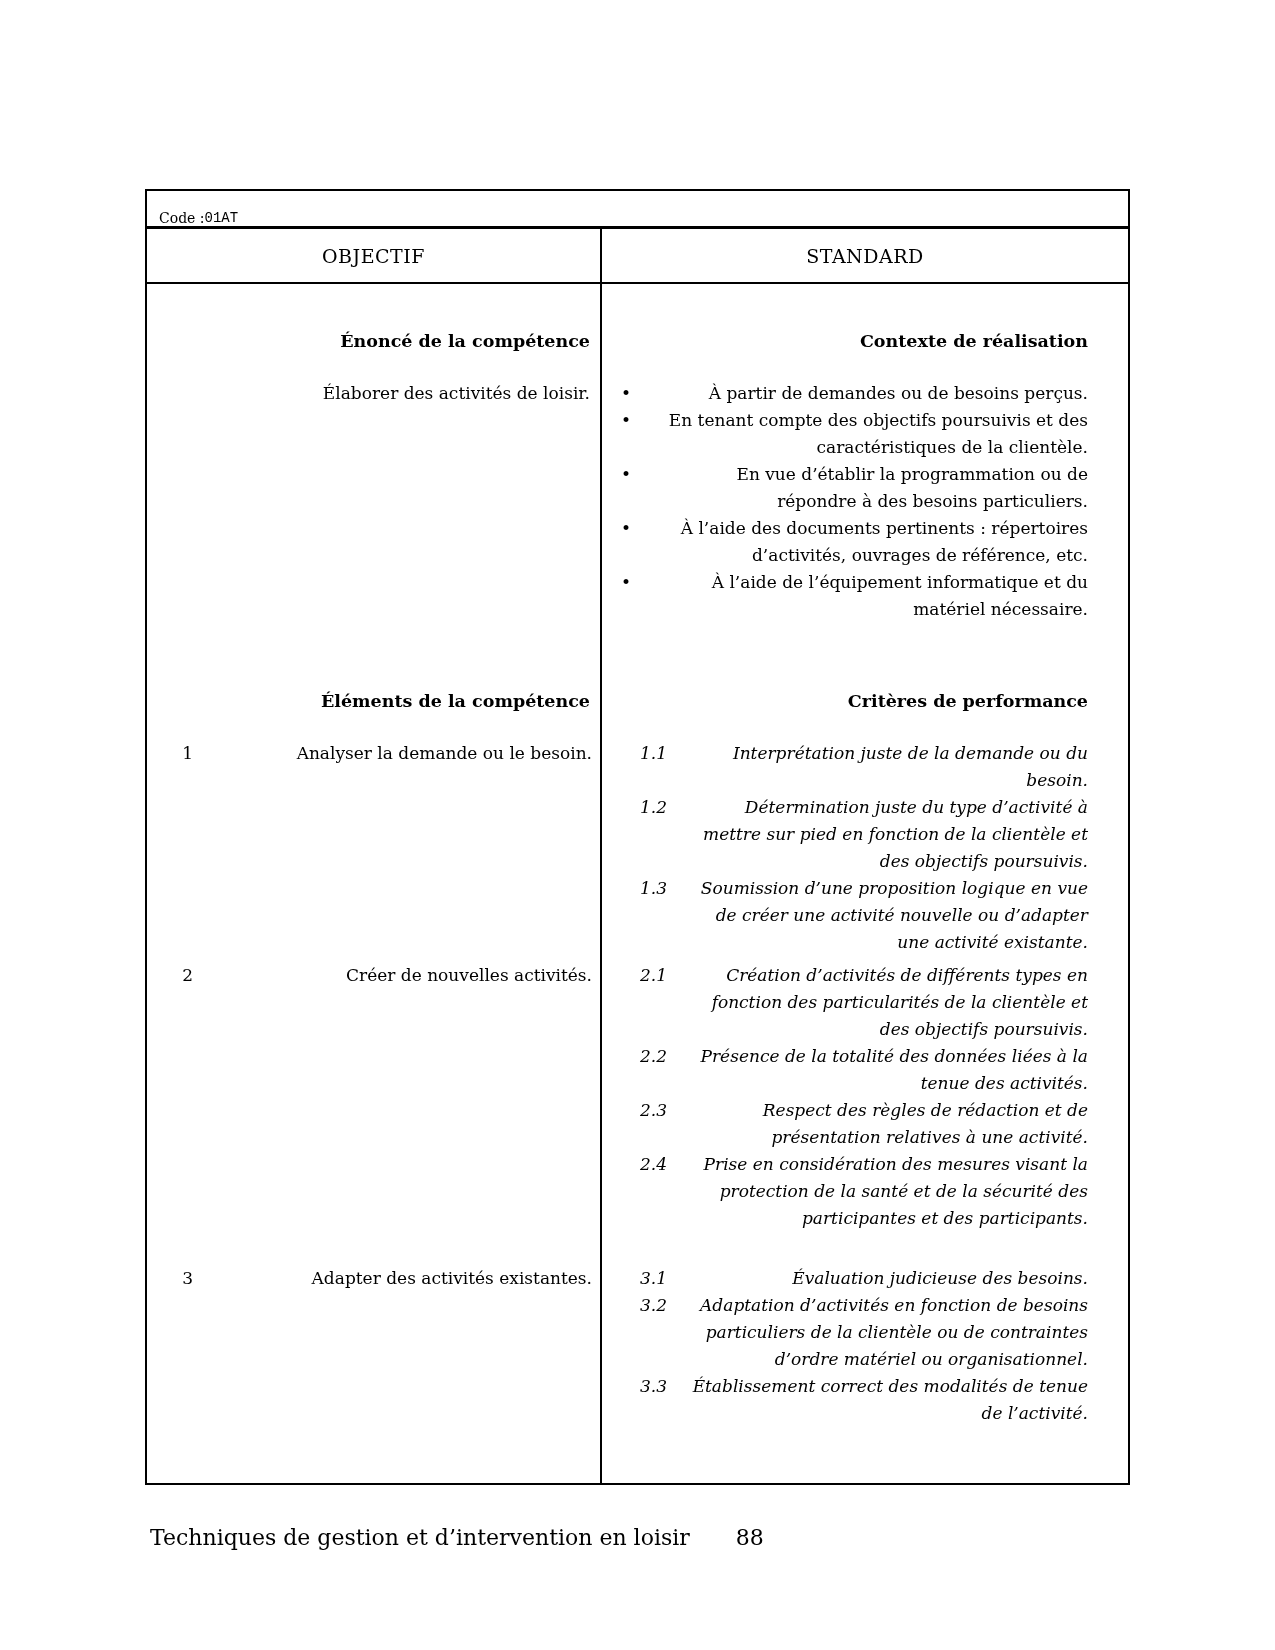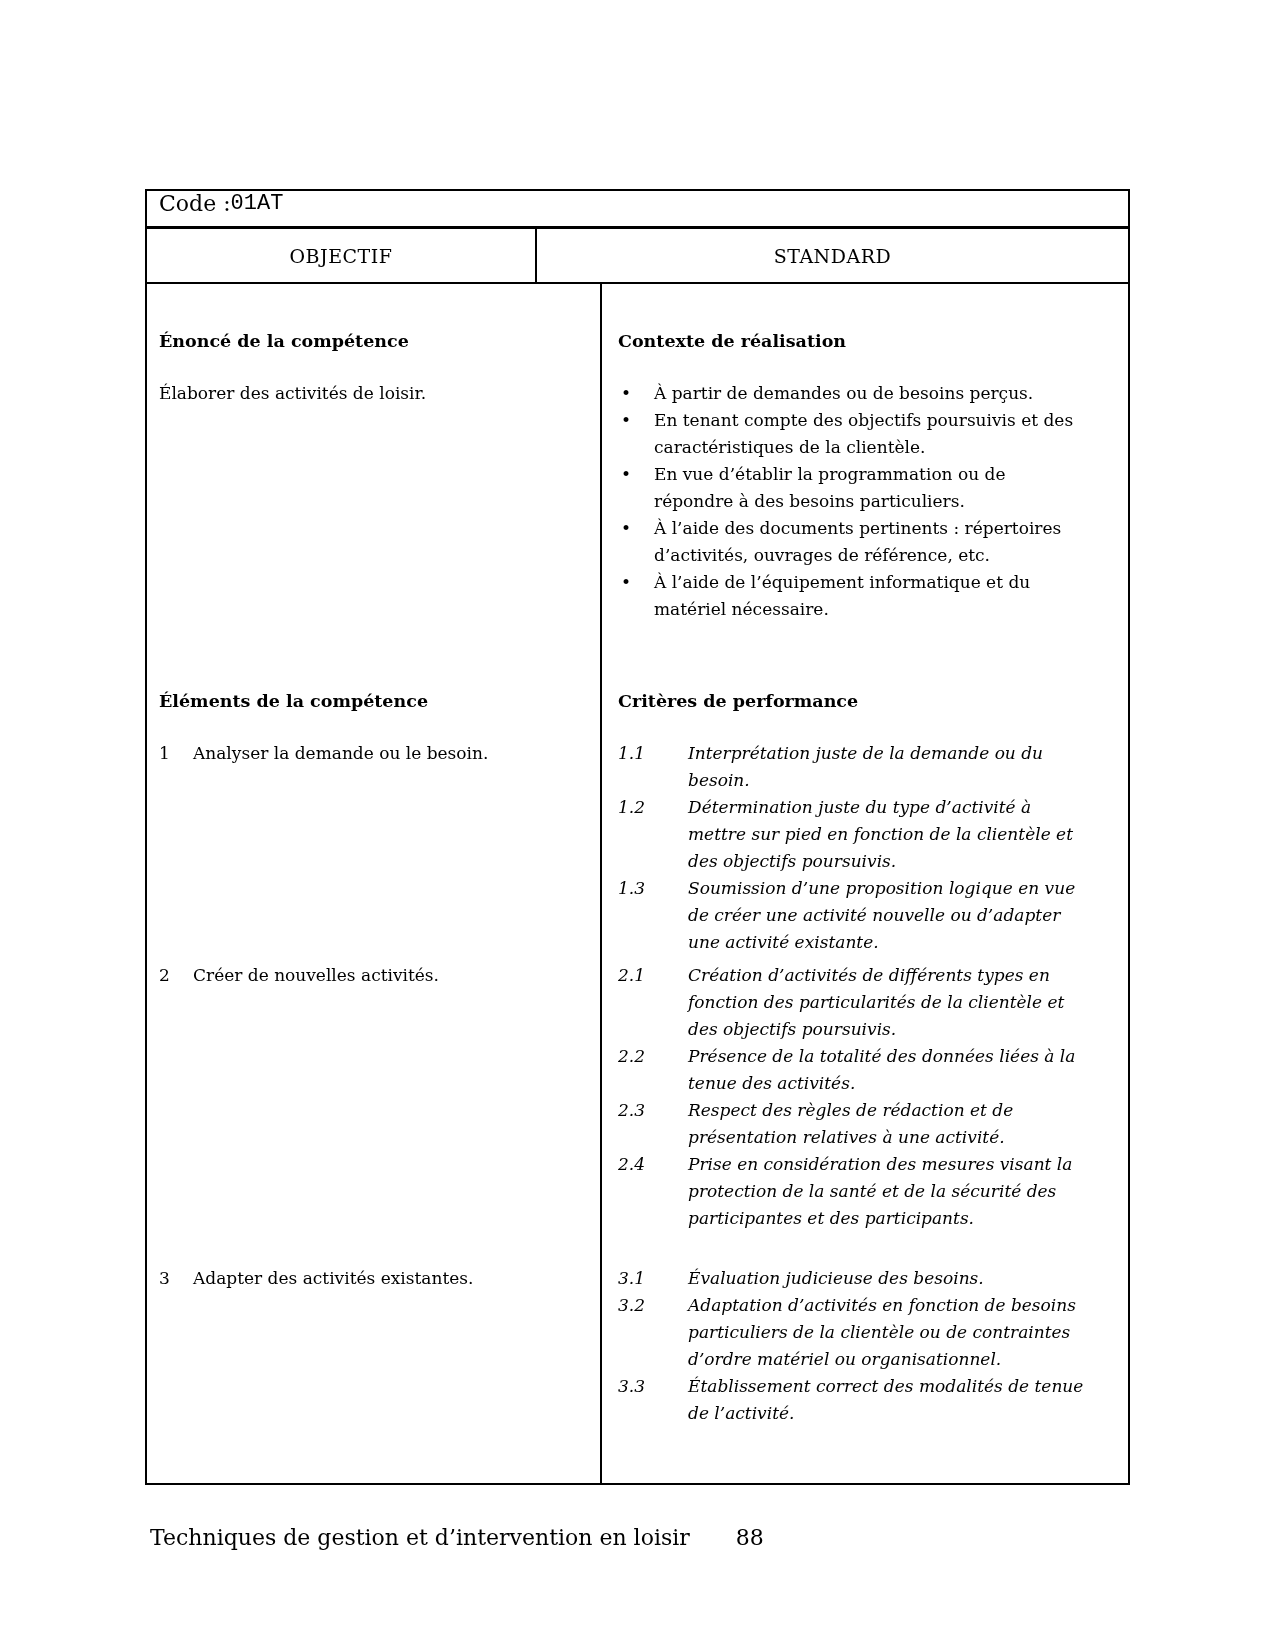--- a/index.html
+++ b/index.html
@@ -17,38 +17,38 @@
     width:985px; height:1296px;
     border:2px solid #000;
     box-sizing:border-box;
     display:flex; flex-direction:column;
     background:#fff;
   }
   .code-row {
     flex:0 0 38px;
     border-bottom:3px solid #000;
     box-sizing:border-box;
-    display:flex; align-items:flex-start;
+    display:flex; align-items:flex-end;
     padding-left:12px;
-    font-size:22px;
+    font-size:14px;
   }
   .code-value { margin-left:0;font-family:Liberation Mono, monospace; }
   .header-row {
     flex:0 0 55px;
     border-bottom:2px solid #000;
     box-sizing:border-box;
     display:flex;
     font-size:19px;
     letter-spacing:0.5px;
   }
   .hcell { display:flex; align-items:center; justify-content:center; box-sizing:border-box; }
-  .hcell-left  { width:390px; border-right:2px solid #000; }
+  .hcell-left  { width:455px; border-right:2px solid #000; }
   .hcell-right { flex:1; }
   .body-row { flex:1 1 auto; display:flex; position:relative; }
-  .cell { position:relative; box-sizing:border-box; font-size:17px; line-height:27px; }
+  .cell { position:relative; box-sizing:border-box; font-size:17px; line-height:27px;text-align:right; }
   .cell-left  { width:455px; border-right:2px solid #000; }
   .cell-right { flex:1; }
   .block { position:absolute; }
   .bold-head { font-weight:bold; font-size:17.5px; }
 
   
   .enonce-heading   { top:44px;  left:12px; right:10px; }
   .enonce-text      { top:96px;  left:12px; right:10px; }
   .elements-heading { top:404px; left:12px; right:10px; }
   .element-item { display:flex; left:12px; right:8px; }

